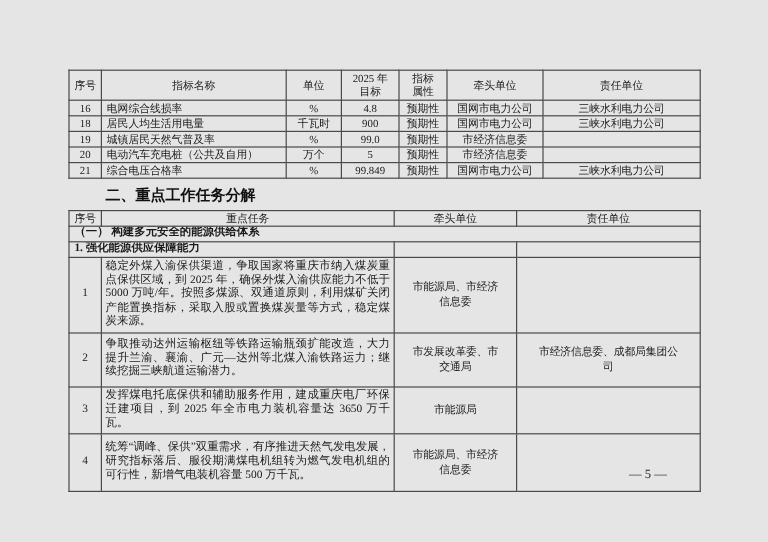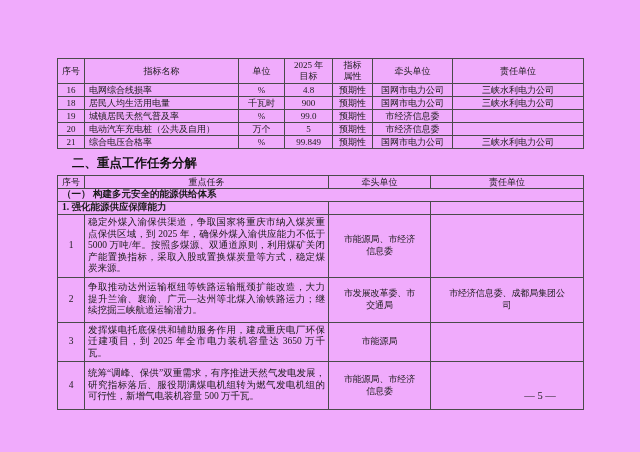--- a/index.html
+++ b/index.html
@@ -1,38 +1,38 @@
 <!DOCTYPE html>
 <html><head>
 <meta charset="utf-8">
 <style>
   html,body{margin:0;padding:0;}
   body{
     width:640px;height:452px;position:relative;overflow:hidden;
     background:#ffffff;color:#1a1a1a;
     font-family:"Liberation Serif","DejaVu Serif",serif;
   }
-  .page{position:absolute;inset:0;background:#f0abfc;}
+  .page{position:absolute;inset:0;background:#e5e5e5;}
   .content{position:absolute;left:57px;top:58px;width:526px;}
   table{border-collapse:collapse;table-layout:fixed;width:526px;}
   td,th{
     border:1px solid #4a4a4a;
     font-weight:normal;
     font-size:9px;line-height:11px;
     padding:0 2px;
     text-align:center;vertical-align:middle;
     overflow:hidden;
   }
   
   .t1 th{height:24px;white-space:pre-line;}
   .t1 td{height:12px;text-align:center;}
   .t1 td.cell-indicator{text-align:left;padding-left:4px;}
   
   .section-heading{
-    margin:7px 0 5px 15px;
+    margin:7px 0 5px 31px;
     font-family:"Liberation Sans","DejaVu Sans",sans-serif;
     font-weight:bold;font-size:12.5px;line-height:14px;color:#111;
   }
   
   .t2 th{height:12px;}
   .t2 td{font-size:9.5px;line-height:11.5px;}
   .t2 .span-row td{height:12px;text-align:left;padding-left:4px;font-weight:bold;}
   .t2 td.cell-task{text-align:justify;padding:2px 3px;}
   .t2 td.unit-cell{font-size:9px;padding:0 14px;letter-spacing:-0.1px;}
   .t2 tr.r1 td{height:54px;}

